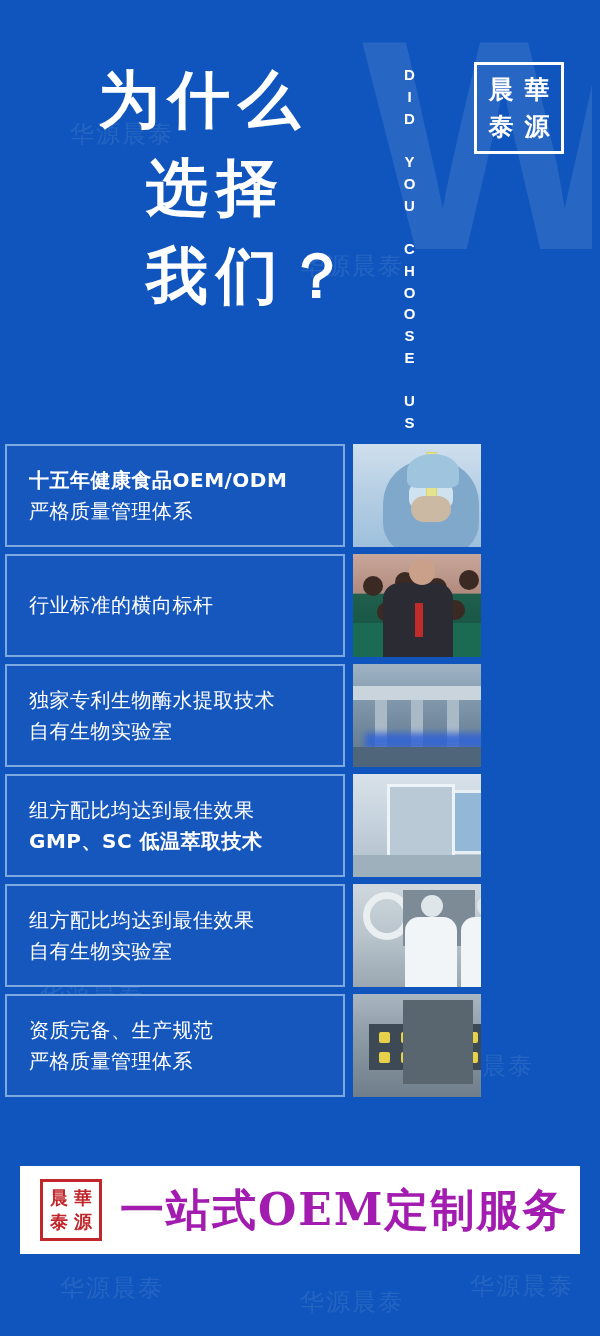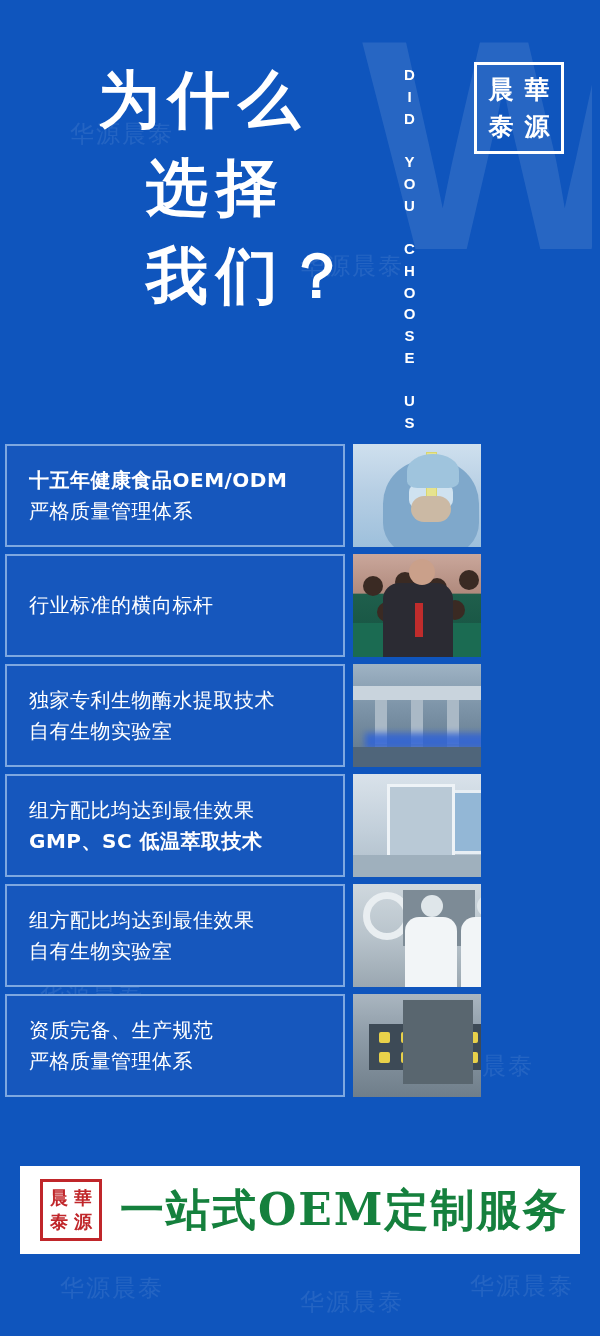--- a/index.html
+++ b/index.html
@@ -227,21 +227,21 @@
     color: #c0262a;
     font-family: "DejaVu Serif", "Liberation Serif", serif;
     font-weight: bold;
     font-size: 18px;
     padding: 4px;
     flex: none;
   }
   .footer-seal span { line-height: 1; }
   .footer-text {
     margin-left: 18px;
-    color: #15803d;
+    color: #a21caf;
     font-family: "DejaVu Serif", "Liberation Serif", serif;
     font-weight: bold;
     font-size: 44px;
     letter-spacing: 2px;
     white-space: nowrap;
   }
 
   
   .bottom-wm { position: absolute; left: 0; top: 1262px; width: 600px; height: 74px; }
 </style>

